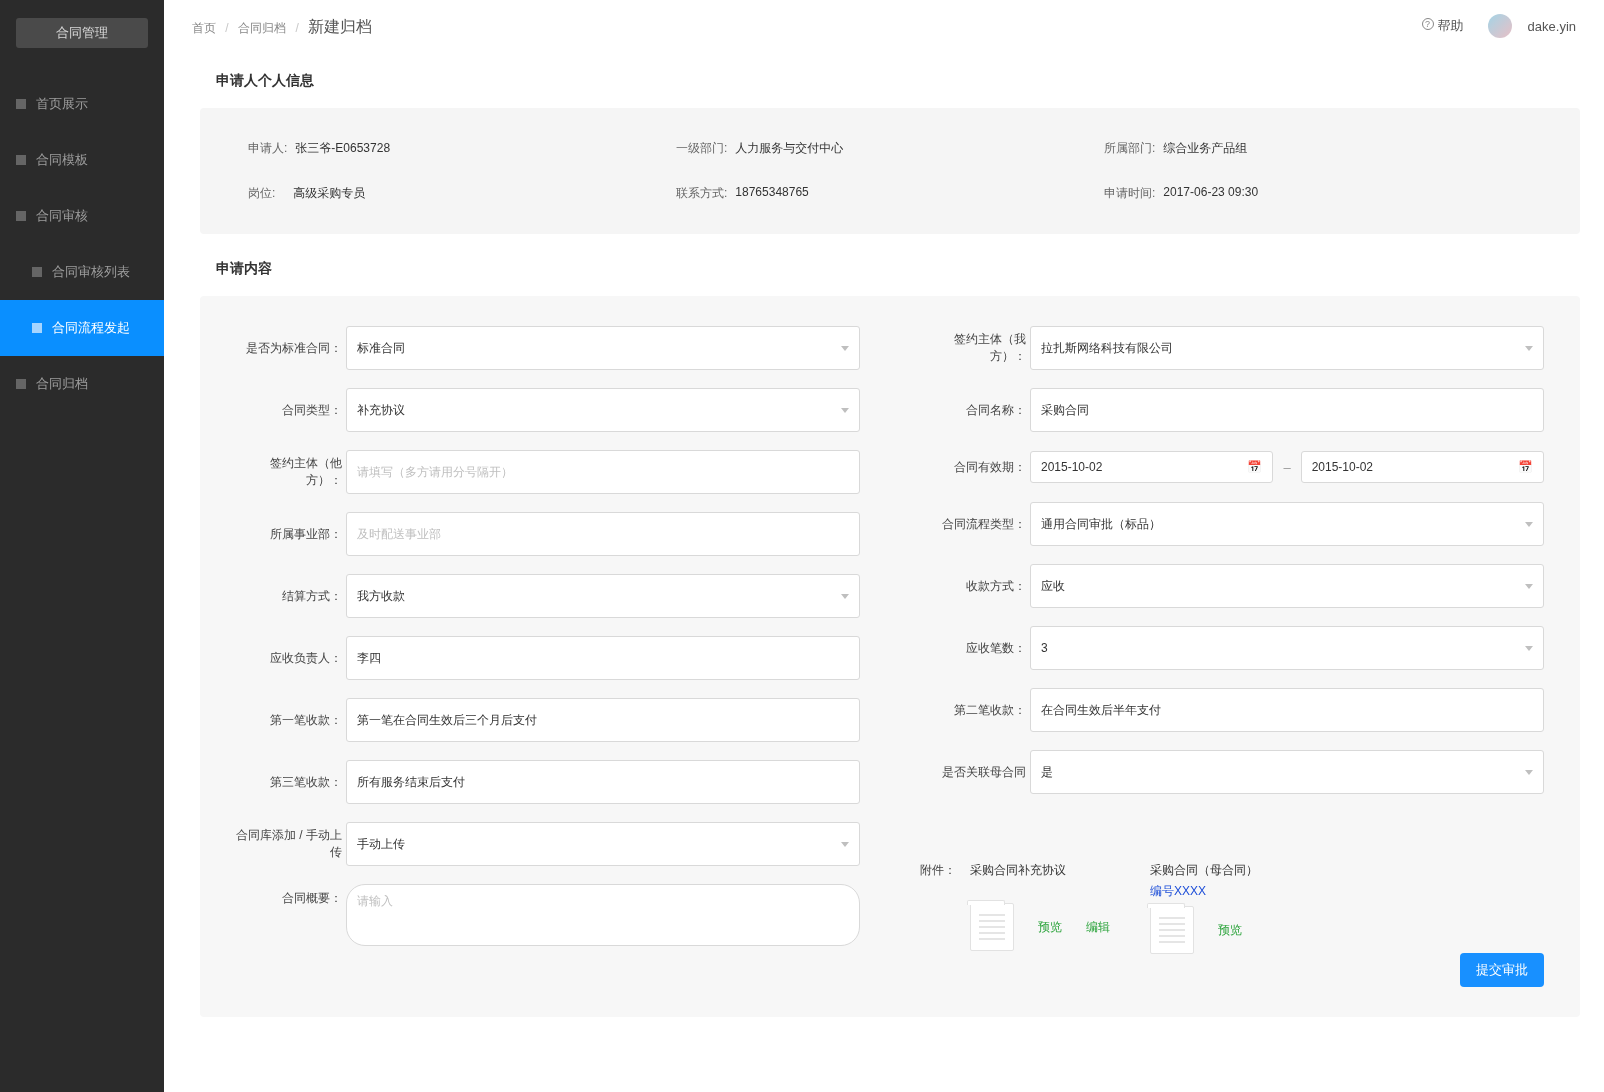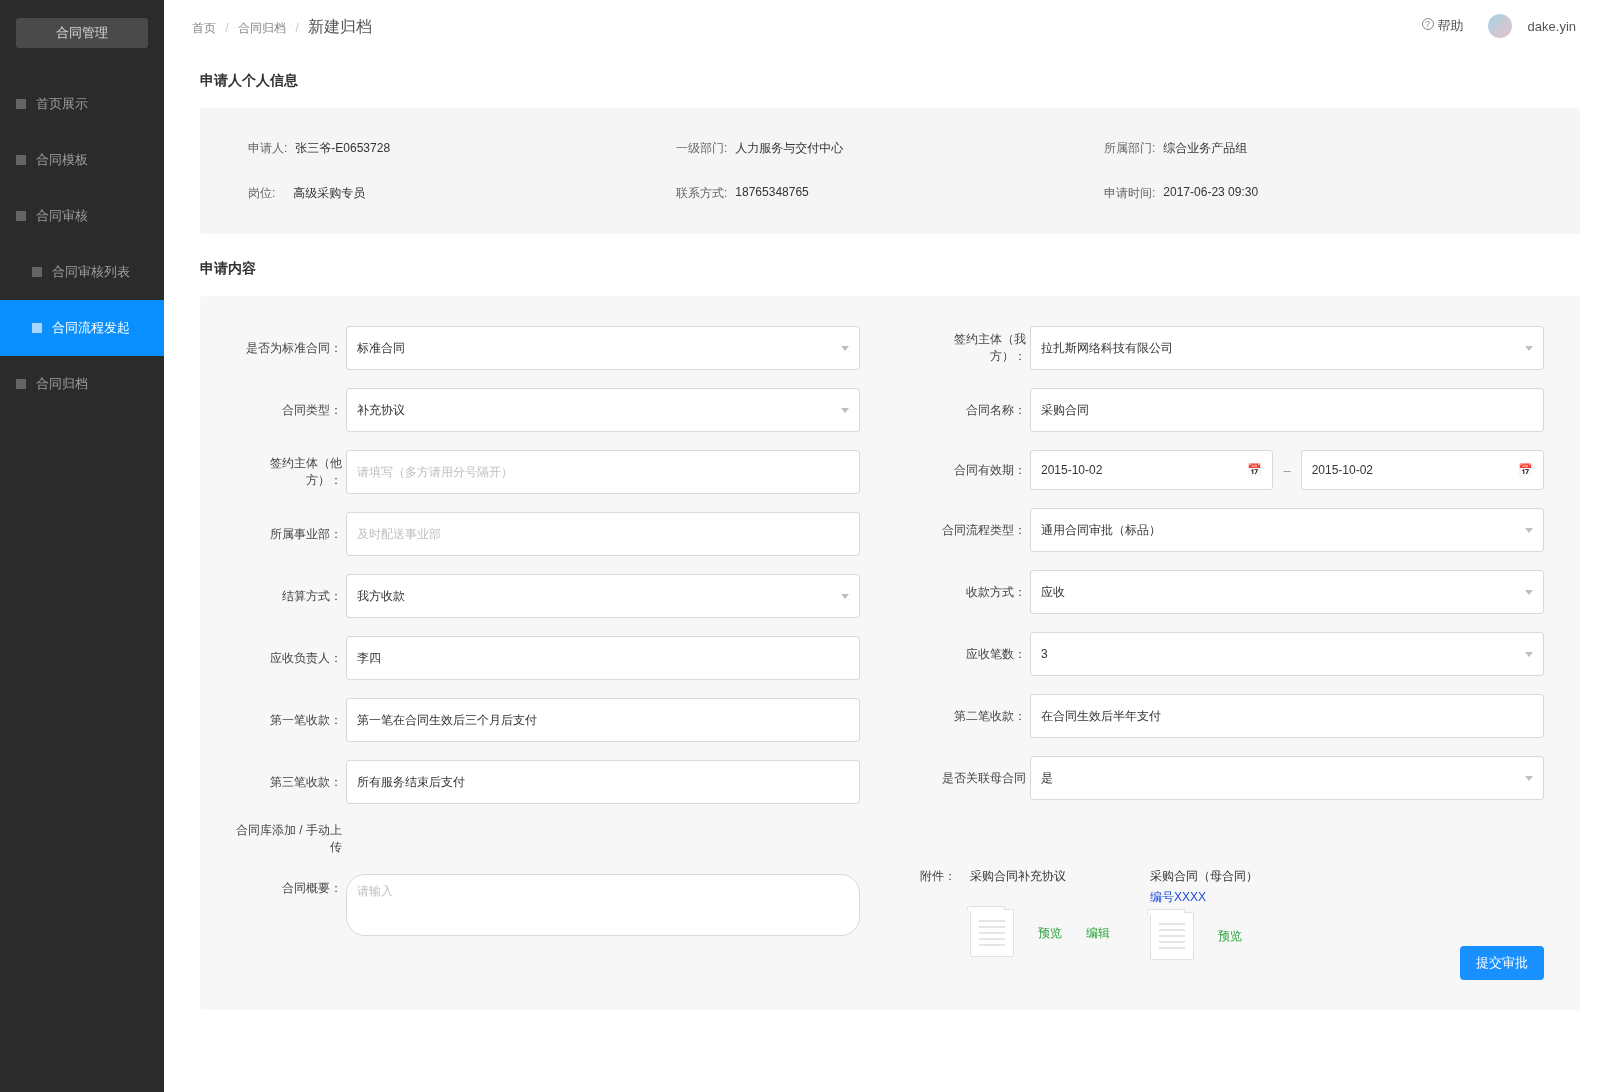--- a/index.html
+++ b/index.html
@@ -20,21 +20,21 @@
 .topbar { display: flex; align-items: flex-end; padding: 14px 28px 22px 28px; }
 .breadcrumb { font-size: 12px; color: #888; }
 .breadcrumb .sep { margin: 0 6px; color: #c8c8c8; }
 .breadcrumb .current { color: #555; font-size: 16px; font-weight: 500; }
 .topbar-right { margin-left: auto; display: flex; align-items: center; gap: 10px; font-size: 13px; color: #555; }
 .help-icon { display: inline-block; width: 12px; height: 12px; border: 1px solid #888; border-radius: 50%; position: relative; margin-right: 4px; }
 .help-icon::after { content: "?"; position: absolute; left: 50%; top: 50%; transform: translate(-50%, -55%); font-size: 9px; color: #888; }
 .avatar { width: 24px; height: 24px; border-radius: 50%; background: linear-gradient(135deg, #a4d4e6, #e8c0c6); margin-left: 14px; margin-right: 6px; }
 
 .content { padding: 0 24px 40px 36px; }
-.section-hdr { font-size: 14px; color: #333; font-weight: 600; margin: 12px 0 18px 0; }
+.section-hdr { font-size: 14px; color: #333; font-weight: 600; margin: 12px 0 18px 16px; }
 
 .info-panel { background: #f5f5f5; border-radius: 4px; padding: 32px 48px; }
 .info-row { display: flex; }
 .info-row + .info-row { margin-top: 28px; }
 .info-cell { flex: 1; font-size: 12px; color: #444; display: flex; }
 .info-cell .lbl { color: #666; white-space: nowrap; }
 .info-cell .val { color: #333; margin-left: 8px; }
 
 .form-panel { background: #f7f7f7; border-radius: 4px; padding: 30px 36px 50px 36px; }
 .form-cols { display: flex; gap: 60px; }
@@ -42,21 +42,21 @@
 .form-row { display: flex; align-items: center; margin-bottom: 18px; min-height: 34px; }
 .form-row .lbl { width: 110px; min-width: 110px; text-align: right; font-size: 12px; color: #444; padding-right: 4px; }
 .form-row .ctrl { flex: 1; }
 .input, .select, .textarea { width: 100%; height: 44px; border: 1px solid #d9d9d9; border-radius: 3px; background: #fff; padding: 0 10px; font-size: 12px; color: #333; font-family: inherit; }
 .input::placeholder, .textarea::placeholder { color: #bfbfbf; }
 .select { position: relative; display: flex; align-items: center; cursor: pointer; }
 .select .caret { margin-left: auto; width: 0; height: 0; border-left: 4px solid transparent; border-right: 4px solid transparent; border-top: 5px solid #bfbfbf; }
 .textarea { height: 62px; padding: 8px 10px; resize: none; border-radius: 19px; }
 
 .daterange { display: flex; align-items: center; gap: 10px; }
-.dateinput { flex: 1; display: flex; align-items: center; height: 40px; border: 1px solid #d9d9d9; border-radius: 3px; background: #fff; padding: 0 10px; font-size: 12px; cursor: pointer; }
+.dateinput { flex: 1; display: flex; align-items: center; height: 32px; border: 1px solid #d9d9d9; border-radius: 3px; background: #fff; padding: 0 10px; font-size: 12px; cursor: pointer; }
 .dateinput .cal { margin-left: auto; font-size: 12px; color: #aaa; }
 .daterange .dash { color: #999; }
 
 .attach-row { display: flex; align-items: flex-start; }
 .attach-row .lbl { width: 50px; min-width: 50px; text-align: left; font-size: 12px; color: #444; }
 .attach-cards { display: flex; gap: 40px; }
 .attach-card { display: flex; flex-direction: column; font-size: 12px; }
 .attach-card .title { color: #333; margin-bottom: 4px; }
 .attach-card .sub { color: #1d4ed8; margin-bottom: 6px; }
 .attach-card .body { display: flex; align-items: center; gap: 24px; }
@@ -196,20 +196,26 @@
             <div class="form-row">
                 <div class="lbl">第一笔收款：</div>
                 <div class="ctrl"><input class="input" value="第一笔在合同生效后三个月后支付" style=""></div>
               </div>
             <div class="form-row">
                 <div class="lbl">第三笔收款：</div>
                 <div class="ctrl"><input class="input" value="所有服务结束后支付" style=""></div>
               </div>
             <div class="form-row">
                 <div class="lbl">合同库添加 / 手动上传</div>
+                <div class="ctrl">
+                  <div class="select">
+                    <span>手动上传</span>
+                    <span class="caret"></span>
+                  </div>
+                </div>
               </div>
             <div class="form-row" style="align-items:flex-start">
                 <div class="lbl" style="padding-top:6px">合同概要：</div>
                 <div class="ctrl"><textarea class="textarea" placeholder="请输入" style=""></textarea></div>
               </div>
           </div>
 
           <div class="form-col">
             <div class="form-row">
                 <div class="lbl">签约主体（我方）：</div>

